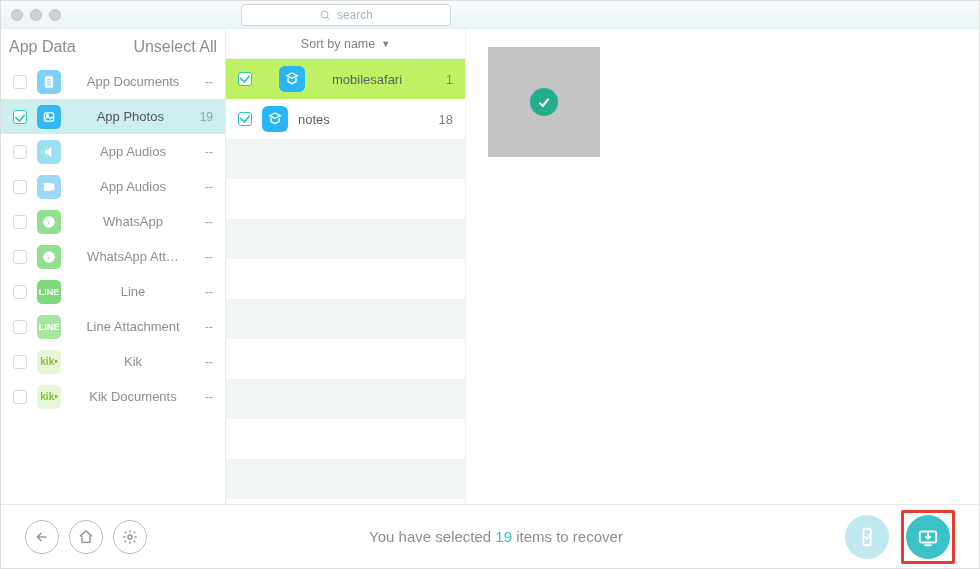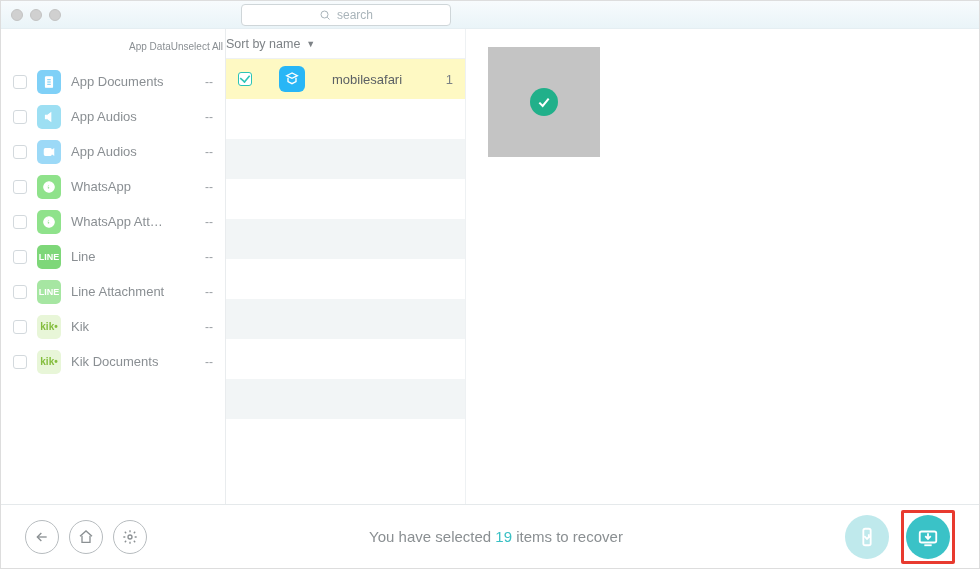--- a/index.html
+++ b/index.html
@@ -14,38 +14,38 @@
   border-bottom: 1px solid #e5eef2;
   position: relative;
 }
 .traffic-light { width: 12px; height: 12px; border-radius: 50%; background: #d0d0d0; border:1px solid #c3c3c3; }
 .search-wrap { position:absolute; left:240px; top:3px; width:210px; height:22px; border:1px solid #cfd6d9; border-radius:4px; background:#fff; display:flex; align-items:center; justify-content:center; gap:6px; color:#a9b4ba; font-size:12px; }
 .search-wrap svg { width:12px; height:12px; }
 
 .main { flex:1; display:flex; min-height:0; }
 
 .sidebar { width: 225px; border-right:1px solid #e9ecee; background:#fff; }
-.sidebar-header { height:35px; display:flex; align-items:center; justify-content:flex-end; padding:0 2px; color:#8a8f93; font-size:10px; }
+.sidebar-header { height:35px; display:flex; align-items:center; justify-content:space-between; padding:0 8px; color:#8a8f93; font-size:16px; }
 .sidebar-list { }
 .sidebar-item { height:35px; display:flex; align-items:center; padding:0 12px; gap:10px; font-size:13px; color:#8a8f93; cursor:pointer; }
 .sidebar-item.active { background:#cceeed; color:#555; font-weight:500; }
 .sidebar-item .chk { width:14px; height:14px; border:1px solid #d3d9dd; border-radius:3px; flex-shrink:0; }
 .sidebar-item.active .chk { border-color:#2bc4b6; background:#fff; position:relative; }
 .sidebar-item.active .chk:after { content:""; position:absolute; left:2px; top:0px; width:6px; height:9px; border:solid #2bc4b6; border-width:0 2px 2px 0; transform:rotate(40deg) scale(.8); }
 .sidebar-item .icon { width:24px; height:24px; border-radius:5px; flex-shrink:0; display:flex; align-items:center; justify-content:center; }
-.sidebar-item .label { flex:1; white-space:nowrap; overflow:hidden; text-overflow:ellipsis; }
+.sidebar-item .label { flex:1; white-space:nowrap; overflow:hidden; text-overflow:ellipsis;text-align:center; }
 .sidebar-item .count { font-size:12px; color:#9ba1a5; }
 
 .midcol { width:240px; border-right:1px solid #eef1f3; background:#fff; display:flex; flex-direction:column; }
-.sort-row { height:30px; display:flex; align-items:center; font-size:12.5px; color:#7d8286; gap:6px; border-bottom:1px solid #eef1f3; }
+.sort-row { height:30px; display:flex; align-items:center; justify-content:center; font-size:12.5px; color:#7d8286; gap:6px; border-bottom:1px solid #eef1f3; }
 .sort-row .caret { font-size:9px; }
 .mid-list { flex:1; overflow:auto; }
 .mid-row { height:40px; display:flex; align-items:center; padding:0 12px; gap:10px; font-size:13px; color:#5c6165; }
 .mid-row:nth-child(odd){ background:#f2f5f6; }
-.mid-row:nth-child(1){ background:#fef9c3;gap:27px; }
+.mid-row:nth-child(1){ background:#bef264;gap:27px; }
 .mid-row .mchk { width:14px; height:14px; border:1.5px solid #2bc4b6; border-radius:3px; position:relative; background:#fff; }
 .mid-row .mchk:after { content:""; position:absolute; left:2px; top:-1px; width:6px; height:9px; border:solid #2bc4b6; border-width:0 2px 2px 0; transform:rotate(40deg) scale(.8); }
 .mid-row .appicon { width:26px; height:26px; border-radius:6px; background:#28b6f6; display:flex; align-items:center; justify-content:center; }
 .mid-row .label { flex:1; }
 .mid-row .num { color:#7b8185; }
 
 .preview { flex:1; padding:18px 22px; }
 .thumb { width:112px; height:110px; background:#c4c4c4; display:flex; align-items:center; justify-content:center; }
 .checkcircle { width:28px; height:28px; border-radius:50%; background:#21b08a; display:flex; align-items:center; justify-content:center; }
 .checkcircle svg { width:16px; height:16px; }
@@ -96,20 +96,32 @@
               <svg width="14" height="14" viewBox="0 0 24 24" fill="#fff" stroke="#fff" stroke-width="2">
                 <rect x="6" y="3" width="12" height="18" rx="1" fill="#fff"></rect>
                 <line x1="9" y1="8" x2="15" y2="8" stroke="#7fd0f7"></line>
                 <line x1="9" y1="12" x2="15" y2="12" stroke="#7fd0f7"></line>
                 <line x1="9" y1="16" x2="15" y2="16" stroke="#7fd0f7"></line>
               </svg>
             </div>
     <div class="label">App Documents</div>
     <div class="count">--</div>
           </div>
+          <div class="sidebar-item active">
+    <div class="chk"></div>
+    <div class="icon" style="background:#35b8f1">
+              <svg width="14" height="14" viewBox="0 0 24 24" fill="#fff" stroke="#fff" stroke-width="2">
+                <rect x="4" y="5" width="16" height="14" rx="2" fill="none"></rect>
+                <circle cx="9" cy="10" r="2" fill="#fff"></circle>
+                <path d="M4 17 L10 11 L14 15 L17 12 L20 15" fill="none"></path>
+              </svg>
+            </div>
+    <div class="label">App Photos</div>
+    <div class="count">19</div>
+          </div>
           <div class="sidebar-item">
     <div class="chk"></div>
     <div class="icon" style="background:#9ddff3">
               <svg width="14" height="14" viewBox="0 0 24 24" fill="#fff" stroke="#fff" stroke-width="2">
                 <path d="M6 9v6h4l5 4V5l-5 4H6z" fill="#fff"></path>
               </svg>
             </div>
     <div class="label">App Audios</div>
     <div class="count">--</div>
           </div>
@@ -190,20 +202,31 @@
           <div class="mid-row">
     <div class="mchk"></div>
     <div class="appicon">
       <svg width="16" height="16" viewBox="0 0 24 24" fill="none" stroke="#fff" stroke-width="2">
                 <path d="M12 3 L4 7 L12 11 L20 7 Z"></path>
                 <path d="M6 10 L6 16 L12 19 L18 16 L18 10"></path>
               </svg>
     </div>
     <div class="label">mobilesafari</div>
     <div class="num">1</div>
+          </div>
+          <div class="mid-row">
+    <div class="mchk"></div>
+    <div class="appicon">
+      <svg width="16" height="16" viewBox="0 0 24 24" fill="none" stroke="#fff" stroke-width="2">
+                <path d="M12 3 L4 7 L12 11 L20 7 Z"></path>
+                <path d="M6 10 L6 16 L12 19 L18 16 L18 10"></path>
+              </svg>
+    </div>
+    <div class="label">notes</div>
+    <div class="num">18</div>
           </div>
           <div class="mid-row"></div>
           <div class="mid-row"></div>
           <div class="mid-row"></div>
           <div class="mid-row"></div>
           <div class="mid-row"></div>
           <div class="mid-row"></div>
           <div class="mid-row"></div>
           <div class="mid-row"></div>
           <div class="mid-row"></div>

